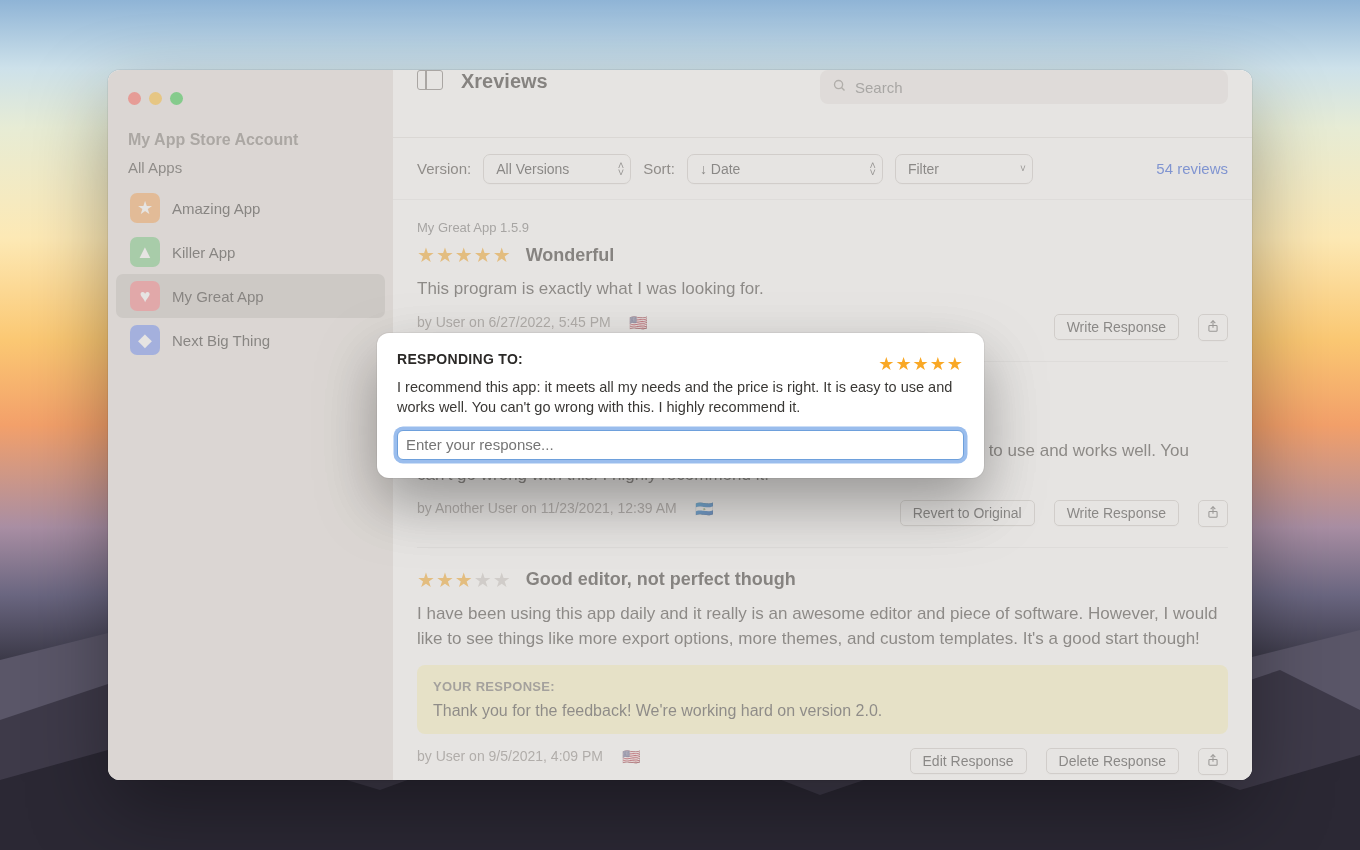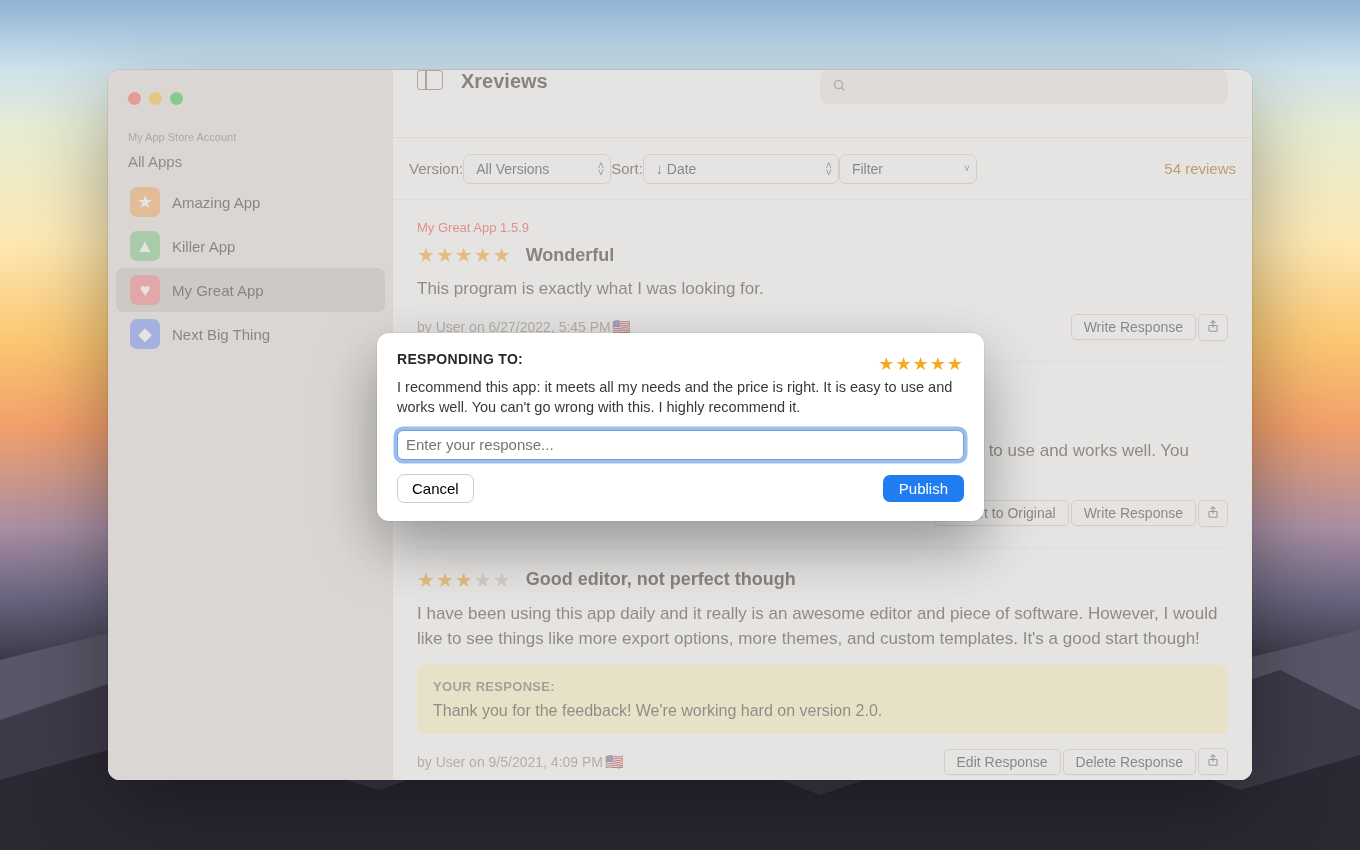--- a/index.html
+++ b/index.html
@@ -35,21 +35,21 @@
   width: 285px; height: 100%;
   background: #e6e1de;
   padding-top: 22px;
 }
 .traffic { display:flex; gap:8px; padding-left:20px; margin-bottom:20px;}
 .tl { width:13px; height:13px; border-radius:50%; }
 .tl.red { background:#fe5f57; }
 .tl.yellow { background:#febc2e; }
 .tl.green { background:#28c840; }
 
-.side-label { font-size:11px; color:#7d7873; padding: 6px 20px 6px 20px; font-weight:400; }
+.side-label { font-size:16px; color:#7d7873; padding: 6px 20px 6px 20px; font-weight:700; }
 .side-head  { font-size:15px; color:#3f3c39; padding: 4px 20px 10px 20px; font-weight:500; }
 .app-item {
   display:flex; align-items:center; gap:12px;
   padding: 7px 14px; margin: 0 8px; border-radius:7px;
   font-size:15px; color:#2f2d2b; cursor:default;
 }
 .app-item.selected { background:#c8c3bf; }
 .app-ico { width:30px; height:30px; border-radius:7px; display:flex; align-items:center; justify-content:center; color:#fff; font-size:18px;}
 .app-ico.orange { background:#f5a55a; }
 .app-ico.green  { background:#77c980; }
@@ -65,43 +65,43 @@
 .panel-toggle::before { content:""; position:absolute; left:7px; top:0; bottom:0; width:1.5px; background:#7a7673; }
 .app-title { font-size:20px; font-weight:600; color:#2b2927; }
 .searchbox {
   margin-left:auto; width:408px; height:34px;
   background:#efeceb; border-radius:8px; display:flex; align-items:center;
   padding:0 12px; color:#8b8784; gap:8px;
 }
 .searchbox input { border:none; background:transparent; outline:none; font-size:15px; color:#555; width:100%; }
 
 .filterbar {
-  height: 62px; display:flex; align-items:center; 
-  padding: 0 16px; border-bottom:1px solid #eee;
+  height: 62px; display:flex; align-items:center; gap:12px;
+  padding: 0 24px; border-bottom:1px solid #eee;
   font-size:15px; color:#3f3c39;
 }
 .filterbar .lbl { font-weight:500; }
 .select {
   background:#fff; border:1px solid #d0cdca; border-radius:7px;
   height:30px; padding:0 26px 0 12px; display:flex; align-items:center;
   font-size:14px; color:#333; position:relative; min-width:60px;
   box-shadow: 0 1px 1px rgba(0,0,0,.03);
 }
 .select .chev { position:absolute; right:8px; font-size:11px; color:#555; line-height:7px; letter-spacing:-2px;}
-.count { margin-left:auto; color:#a16207; }
+.count { margin-left:auto; color:#1d4ed8; }
 
 .content { flex:1; overflow:auto; padding: 0 24px; }
 .review { padding: 20px 0 20px 0; border-bottom:1px solid #eee; }
-.r-app { font-size:13px; color:#ef4444; margin-bottom:8px; }
+.r-app { font-size:13px; color:#737373; margin-bottom:8px; }
 .r-head { display:flex; align-items:center; gap:14px; margin-bottom:10px;}
 .stars { color:#f9a825; font-size:20px; letter-spacing:1px;}
 .stars .off { color:#cfcbc7; }
 .r-title { font-size:18px; font-weight:700; color:#2a2826; }
 .r-body { font-size:17px; color:#3a3835; line-height:1.45; margin-bottom:12px;}
-.r-meta { display:flex; align-items:center; gap:2px; font-size:14px; color:#8a8683;}
+.r-meta { display:flex; align-items:flex-start; gap:19px; font-size:14px; color:#8a8683;}
 .r-meta .spacer { flex:1; }
 .btn {
   background:#fff; border:1px solid #d0cdca; border-radius:5px;
   padding: 4px 12px; font-size:14px; color:#333;
   box-shadow: 0 1px 1px rgba(0,0,0,.03);
 }
 .iconbtn { width:30px; padding:4px 0; text-align:center; }
 
 .response-box {
   background:#fef9c3; border-radius:8px; padding:14px 16px; margin-top:14px;
@@ -184,20 +184,21 @@
       <div class="topbar">
         <span class="panel-toggle"></span>
         <span class="app-title">Xreviews</span>
         <div class="searchbox">
           <span>
             <svg width="15" height="15" viewBox="0 0 24 24" fill="none" stroke="#8b8784" stroke-width="2.2">
                 <circle cx="10.5" cy="10.5" r="6.5"></circle>
                 <line x1="20" y1="20" x2="15.2" y2="15.2"></line>
               </svg>
           </span>
+          <input type="text" placeholder="Search" style="">
         </div>
       </div>
 
       <div class="filterbar">
         <span class="lbl">Version:</span>
         <div class="select" style="width:148px">
           <span>All Versions</span>
           <span class="chev">˄<br>˅</span>
         </div>
         <span class="lbl">Sort:</span>
@@ -292,19 +293,15 @@
     <div class="dim"></div>
   </div>
 
   <div class="modal">
     <div class="mhead-row">
       <div class="mh">RESPONDING TO:</div>
       <div class="mstars">★★★★★</div>
     </div>
     <div class="mbody">I recommend this app: it meets all my needs and the price is right. It is easy to use and works well. You can't go wrong with this. I highly recommend it.</div>
     <input type="text" placeholder="Enter your response..." style="">
-    <div class="mrow">
-      <button class="secondary">Cancel</button>
-      <button class="primary">Publish</button>
-    </div>
   </div>
 
 </div>
 
 </body></html>

